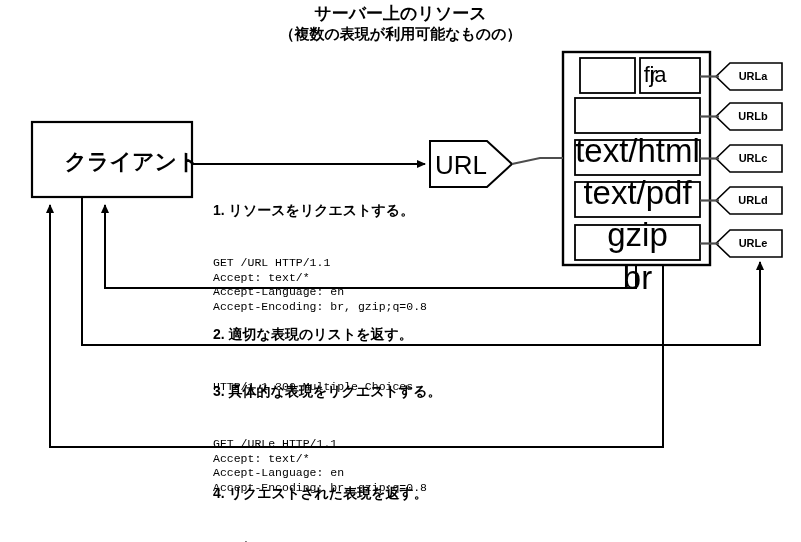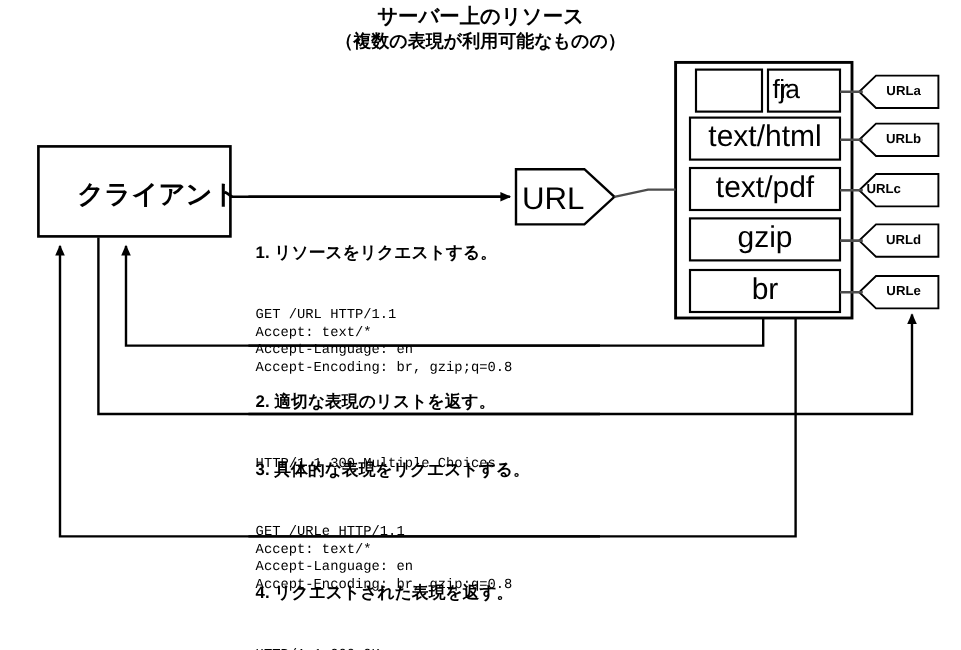--- a/index.html
+++ b/index.html
@@ -7,21 +7,21 @@
        font-family:"Liberation Sans","DejaVu Sans",sans-serif;color:#000;}
   #stage{position:relative;width:801px;height:542px;}
   svg{position:absolute;left:0;top:0;}
   .lbl{position:absolute;white-space:pre;}
 
   
   .title1{font-size:17px;font-weight:bold;letter-spacing:0px;}
   .title2{font-size:15px;font-weight:bold;}
 
   
-  .node-big{font-size:25px;}
+  .node-big{font-size:33px;margin-top:32px;}
   .node-mid{font-size:22px;}
   .node-client{font-size:22px;font-weight:bold;margin-left:20px;}
   .node-url{font-size:26px;}
   .node-tag{font-size:11px;font-weight:bold;}
 
   
   .step-h{font-size:14px;font-weight:bold;}
   .step-b{font-family:"Liberation Mono","DejaVu Sans Mono",monospace;
           font-size:11.5px;line-height:14.6px;}
 </style>
@@ -86,21 +86,21 @@
 
   <div class="lbl node-mid" style="left:580px;top:62px;width:55px;text-align:center;padding-left:43px;">fr</div>
   <div class="lbl node-mid" style="left:640px;top:62px;width:36px;text-align:center;">ja</div>
   <div class="lbl node-big" style="left:575px;top:100px;width:125px;text-align:center;">text/html</div>
   <div class="lbl node-big" style="left:575px;top:142px;width:125px;text-align:center;">text/pdf</div>
   <div class="lbl node-big" style="left:575px;top:184px;width:125px;text-align:center;">gzip</div>
   <div class="lbl node-big" style="left:575px;top:227px;width:125px;text-align:center;">br</div>
 
   <div class="lbl node-tag" style="left:722px;top:70px;width:62px;text-align:center;">URLa</div>
   <div class="lbl node-tag" style="left:722px;top:110px;width:62px;text-align:center;">URLb</div>
-  <div class="lbl node-tag" style="left:722px;top:152px;width:62px;text-align:left;">URLc</div>
+  <div class="lbl node-tag" style="left:722px;top:152px;width:62px;text-align:center;">URLc</div>
   <div class="lbl node-tag" style="left:722px;top:194px;width:62px;text-align:center;">URLd</div>
   <div class="lbl node-tag" style="left:722px;top:237px;width:62px;text-align:center;">URLe</div>
 
   <div class="lbl" style="left:213px;top:166px;">
     <div class="step-h">1. リソースをリクエストする。</div>
     <div class="step-b" style="white-space: pre;">GET /URL HTTP/1.1
 Accept: text/*
 Accept-Language: en
 Accept-Encoding: br, gzip;q=0.8</div>
   </div>

